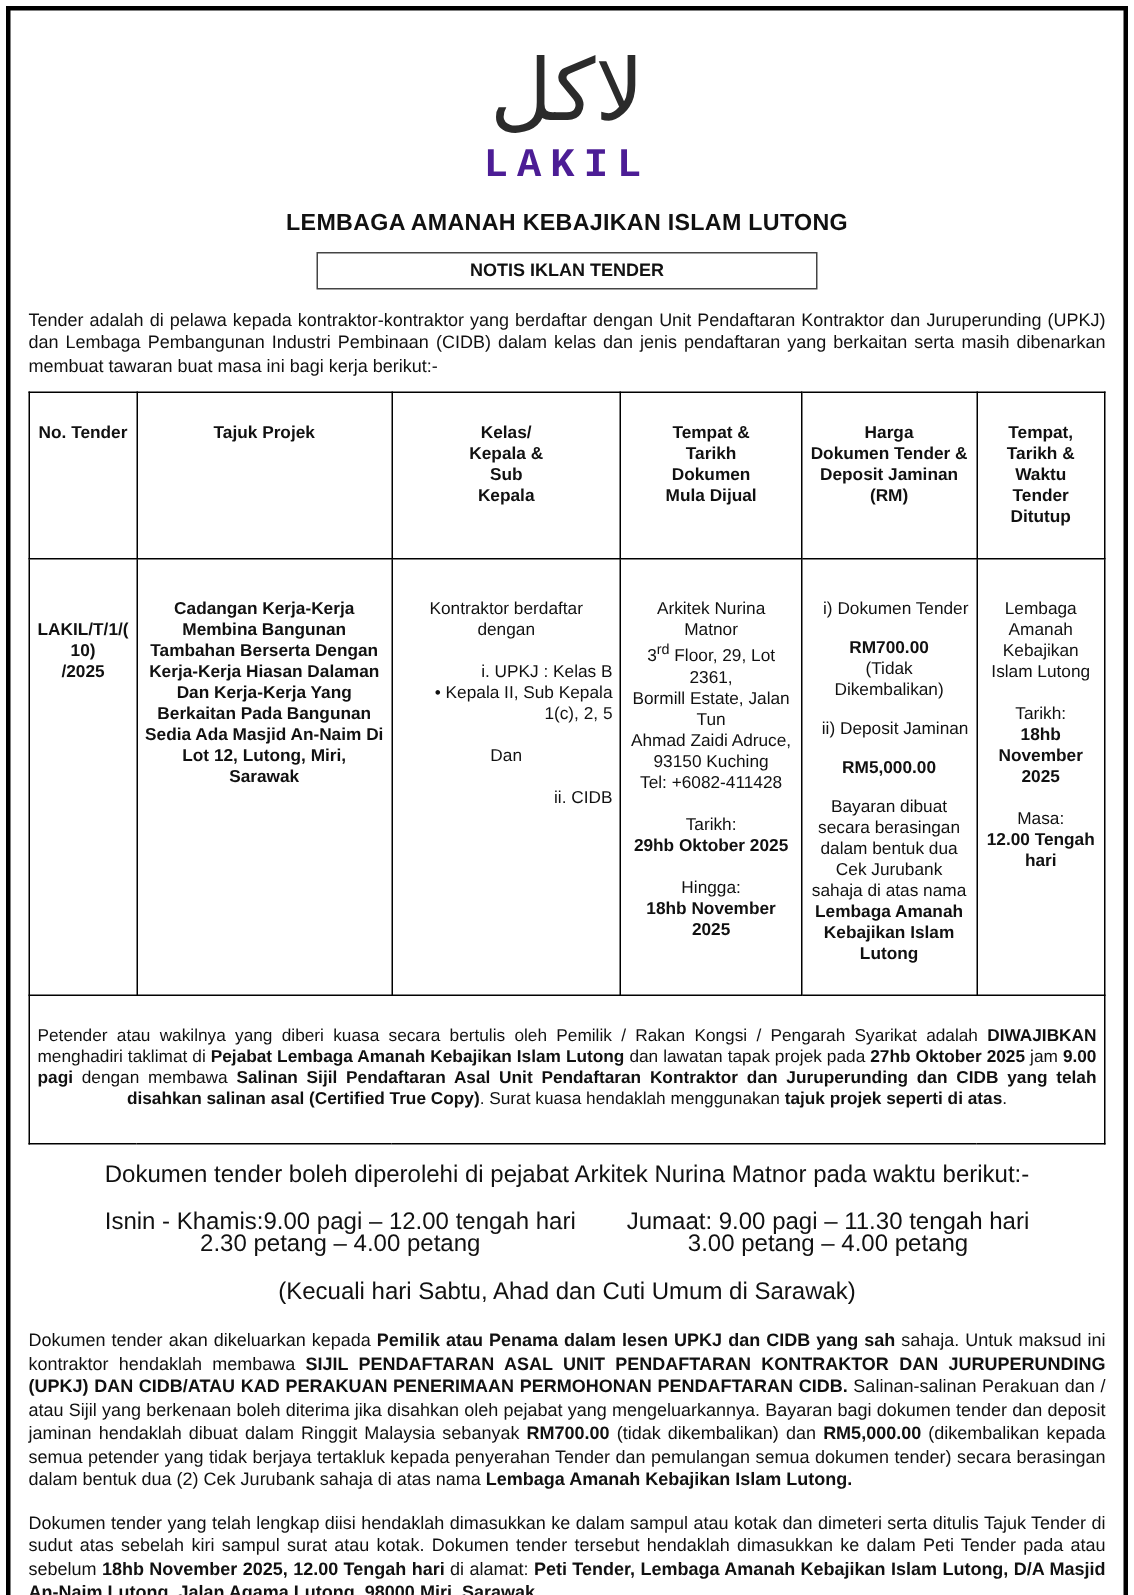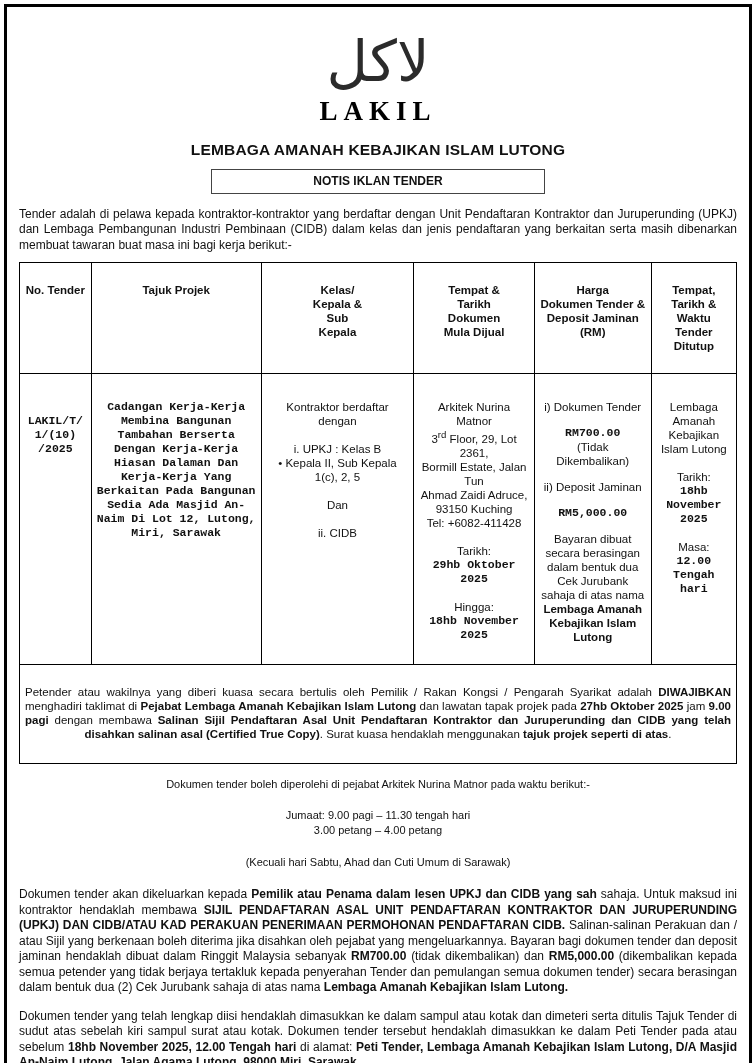--- a/index.html
+++ b/index.html
@@ -2,42 +2,42 @@
 <html><head>
 <meta charset="utf-8">
 <style>
   html,body{margin:0;padding:0;background:#ffffff;}
   body{width:756px;font-family:"Liberation Sans",sans-serif;color:#111;-webkit-font-smoothing:antialiased;}
   .page{margin:4px;border:3px solid #000;box-sizing:border-box;width:748px;min-height:1055px;padding:10px 12px 12px;background:#fff;}
 
   
   .logo-block{text-align:center;margin-top:6px;}
   .arabic{font-size:57px;line-height:1.35;color:#2b2b2b;font-family:"DejaVu Sans",sans-serif;}
-  .wordmark{font-family:Liberation Serif, serif;font-weight:bold;font-size:27px;letter-spacing:6px;color:#000000;margin-top:-4px;}
+  .wordmark{font-family:Liberation Mono, monospace;font-weight:bold;font-size:27px;letter-spacing:6px;color:#4c1d95;margin-top:-4px;}
   .org-title{text-align:center;font-size:15.5px;font-weight:bold;margin:14px 0 0;letter-spacing:0.2px;}
   .notice-box{width:332px;margin:10px auto 0;border:1.5px solid #444;text-align:center;font-weight:bold;font-size:12px;padding:4px 0 5px;}
 
   
   .para{font-size:12px;line-height:15.5px;text-align:justify;margin:13px 0 0;}
   .intro{}
 
   
   table.tender{width:100%;border-collapse:collapse;margin-top:9px;table-layout:fixed;}
   table.tender th,table.tender td{border:1px solid #000;vertical-align:top;font-size:11.5px;line-height:14px;padding:20px 5px;word-wrap:break-word;}
   table.tender th{font-weight:bold;text-align:center;white-space:pre-line;height:58px;}
   tr.body-row{height:192px;}
   .pre{white-space:pre-line;}
   .t-center{text-align:center;}
-  .t-left{text-align:center;}
-  .bold{font-weight:bold;font-family:Liberation Mono, monospace;}
+  .t-left{text-align:right;}
+  .bold{font-weight:bold;}
   .mt6{margin-top:6px;} .mt12{margin-top:12px;} .mt14{margin-top:14px;}
   td.footnote{font-size:12px;line-height:15.5px;text-align:justify;text-align-last:center;padding:4px 8px;height:58px;vertical-align:middle;}
 
   
-  .schedule{text-align:center;font-size:11px;line-height:15.5px;margin-top:13px;}
+  .schedule{text-align:center;font-size:16px;line-height:15.5px;margin-top:13px;}
   .sched-cols{display:flex;justify-content:center;gap:34px;margin-top:15px;}
   .sched-cols .line2{text-align:center;}
   .exception{margin-top:16px;}
   b{font-weight:bold;}
 </style>
 </head>
 <body>
 
 <div class="page">
 
@@ -133,20 +133,24 @@
       <tr>
         <td colspan="6" class="footnote"><span>Petender atau wakilnya yang diberi kuasa secara bertulis oleh Pemilik / Rakan Kongsi / Pengarah Syarikat adalah </span><b>DIWAJIBKAN</b><span> menghadiri taklimat di </span><b>Pejabat Lembaga Amanah Kebajikan Islam Lutong</b><span> dan lawatan tapak projek pada </span><b>27hb Oktober 2025</b><span> jam </span><b>9.00 pagi</b><span> dengan membawa </span><b>Salinan Sijil Pendaftaran Asal Unit Pendaftaran Kontraktor dan Juruperunding dan CIDB yang telah disahkan salinan asal (Certified True Copy)</b><span>. Surat kuasa hendaklah menggunakan </span><b>tajuk projek seperti di atas</b><span>.</span></td>
       </tr>
     </tbody>
   </table>
 
   <section class="schedule">
     <div>Dokumen tender boleh diperolehi di pejabat Arkitek Nurina Matnor pada waktu berikut:-</div>
     <div class="sched-cols">
       <div>
+        <div>Isnin - Khamis:9.00 pagi – 12.00 tengah hari</div>
+        <div class="line2">2.30 petang – 4.00 petang</div>
+      </div>
+      <div>
         <div>Jumaat: 9.00 pagi – 11.30 tengah hari</div>
         <div class="line2">3.00 petang – 4.00 petang</div>
       </div>
     </div>
     <div class="exception">(Kecuali hari Sabtu, Ahad dan Cuti Umum di Sarawak)</div>
   </section>
 
   <p class="para" style="margin-top:17px"><span>Dokumen tender akan dikeluarkan kepada </span><b>Pemilik atau Penama dalam lesen UPKJ dan CIDB yang sah</b><span> sahaja. Untuk maksud ini kontraktor hendaklah membawa </span><b>SIJIL PENDAFTARAN ASAL UNIT PENDAFTARAN KONTRAKTOR DAN JURUPERUNDING (UPKJ) DAN CIDB/ATAU KAD PERAKUAN PENERIMAAN PERMOHONAN PENDAFTARAN CIDB.</b><span> Salinan-salinan Perakuan dan / atau Sijil yang berkenaan boleh diterima jika disahkan oleh pejabat yang mengeluarkannya. Bayaran bagi dokumen tender dan deposit jaminan hendaklah dibuat dalam Ringgit Malaysia sebanyak </span><b>RM700.00</b><span> (tidak dikembalikan) dan </span><b>RM5,000.00</b><span> (dikembalikan kepada semua petender yang tidak berjaya tertakluk kepada penyerahan Tender dan pemulangan semua dokumen tender) secara berasingan dalam bentuk dua (2) Cek Jurubank sahaja di atas nama </span><b>Lembaga Amanah Kebajikan Islam Lutong.</b></p>
   <p class="para"><span>Dokumen tender yang telah lengkap diisi hendaklah dimasukkan ke dalam sampul atau kotak dan dimeteri serta ditulis Tajuk Tender di sudut atas sebelah kiri sampul surat atau kotak. Dokumen tender tersebut hendaklah dimasukkan ke dalam Peti Tender pada atau sebelum </span><b>18hb November 2025, 12.00 Tengah hari</b><span> di alamat: </span><b>Peti Tender, Lembaga Amanah Kebajikan Islam Lutong, D/A Masjid An-Naim Lutong, Jalan Agama Lutong, 98000 Miri, Sarawak</b><span>.</span></p>
 

